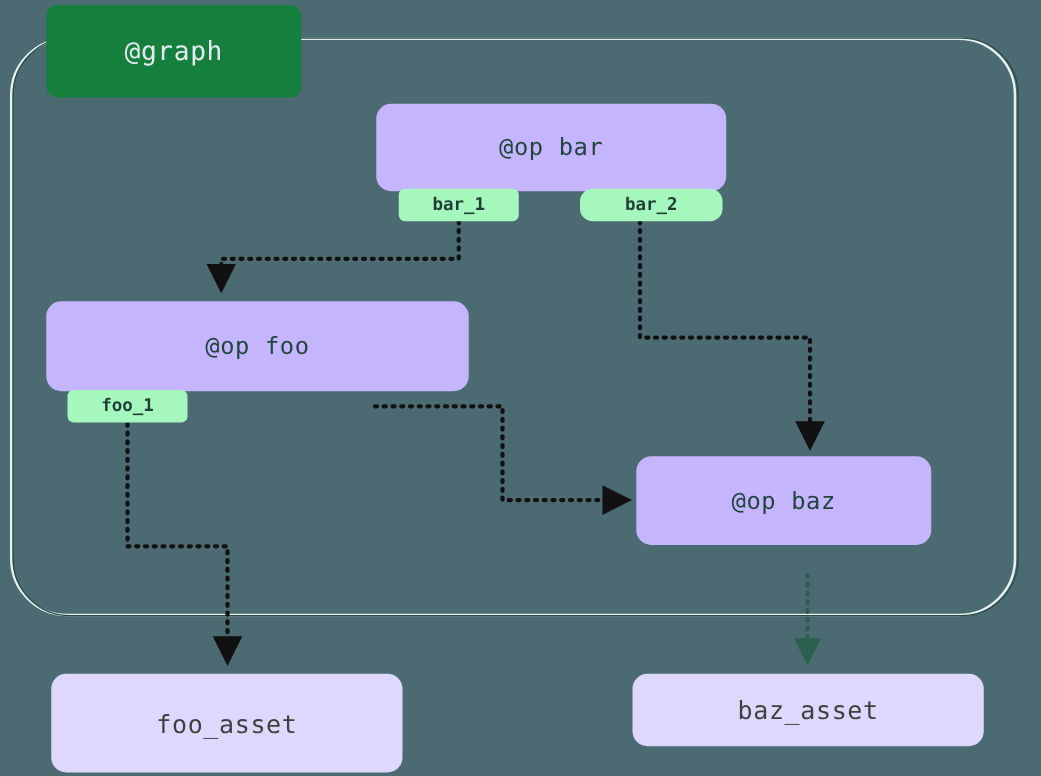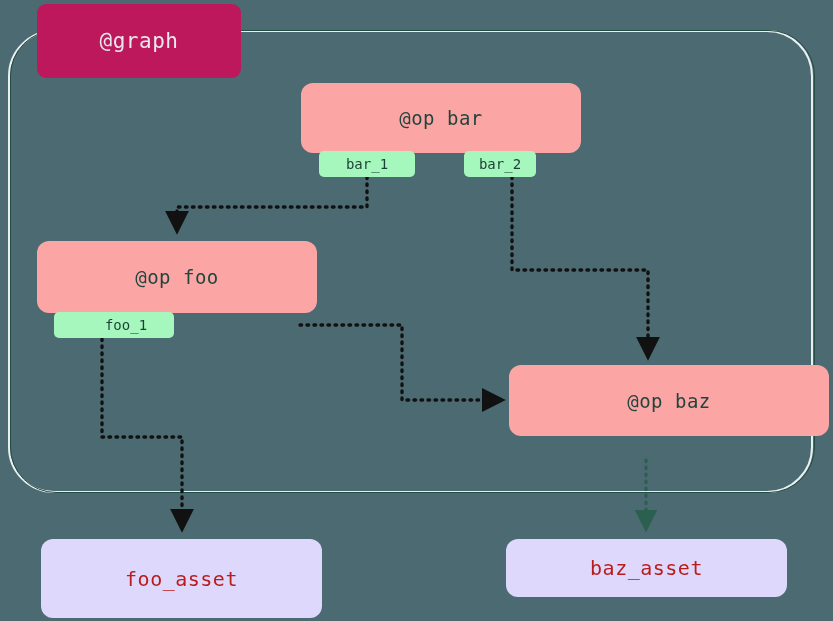--- a/index.html
+++ b/index.html
@@ -43,34 +43,34 @@
     border: 1.5px solid #234c42;
     border-radius: 46px;
     box-sizing: border-box;
   }
   .graph-title {
     position: absolute;
     left: 37px;
     top: 4px;
     width: 204px;
     height: 74px;
-    background: #be185d;
+    background: #15803d;
     border-radius: 9px;
     display: flex;
     align-items: center;
     justify-content: center;
     color: #e5e9ef;
     font-size: 21px;
     letter-spacing: 0.5px;
     z-index: 6;
   }
   
   .op-node {
     position: absolute;
-    background: #fca5a5;
+    background: #c4b5fd;
     border-radius: 12px;
     z-index: 4;
     text-align: center;
   }
   .op-title {
     position: absolute;
     left: 0; right: 0;
     top: 0;
     height: 100%;
     display: flex;
@@ -85,30 +85,31 @@
     height: 26px;
     background: #a6f7bd;
     border-radius: 5px;
     display: flex;
     align-items: center;
     justify-content: center;
     color: #1d3f35;
     font-size: 14px;
     z-index: 5;
     white-space: nowrap;
+    font-weight: bold;
   }
   
   .asset-node {
     position: absolute;
     background: #ded9fc;
     border-radius: 12px;
     display: flex;
     align-items: center;
     justify-content: center;
-    color: #b91c1c;
+    color: #404040;
     font-size: 20px;
     letter-spacing: 0.5px;
     z-index: 4;
   }
 </style>
 </head>
 <body>
 
 <div id="stage">
 
@@ -139,32 +140,32 @@
   <div class="graph-title">
     <span>@graph</span>
   </div>
 
   <div class="op-node" style="left:301px; top:83px; width:280px; height:70px;">
     <div class="op-title">@op bar</div>
   </div>
   <div class="port" style="left:319px; top:151px; width:96px;">
     <span>bar_1</span>
   </div>
-  <div class="port" style="left:464px; top:151px; width:72px;">
+  <div class="port" style="left:464px; top:151px; width:114px;border-radius:10px;">
     <span>bar_2</span>
   </div>
 
-  <div class="op-node" style="left:37px; top:241px; width:280px; height:72px;">
+  <div class="op-node" style="left:37px; top:241px; width:324px; height:72px;padding-left:14px;">
     <div class="op-title">@op foo</div>
   </div>
-  <div class="port" style="left:54px; top:312px; width:96px;padding-left:24px;">
+  <div class="port" style="left:54px; top:312px; width:96px;">
     <span>foo_1</span>
   </div>
 
-  <div class="op-node" style="left:509px; top:365px; width:320px; height:71px;">
+  <div class="op-node" style="left:509px; top:365px; width:236px; height:71px;">
     <div class="op-title">@op baz</div>
   </div>
 
   <div class="asset-node" style="left:41px; top:539px; width:281px; height:79px;">
     <span>foo_asset</span>
   </div>
   <div class="asset-node" style="left:506px; top:539px; width:281px; height:58px;">
     <span>baz_asset</span>
   </div>
 

